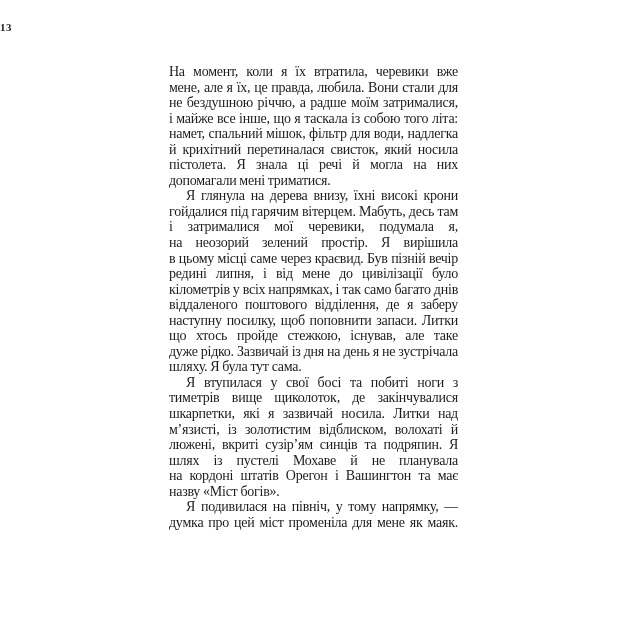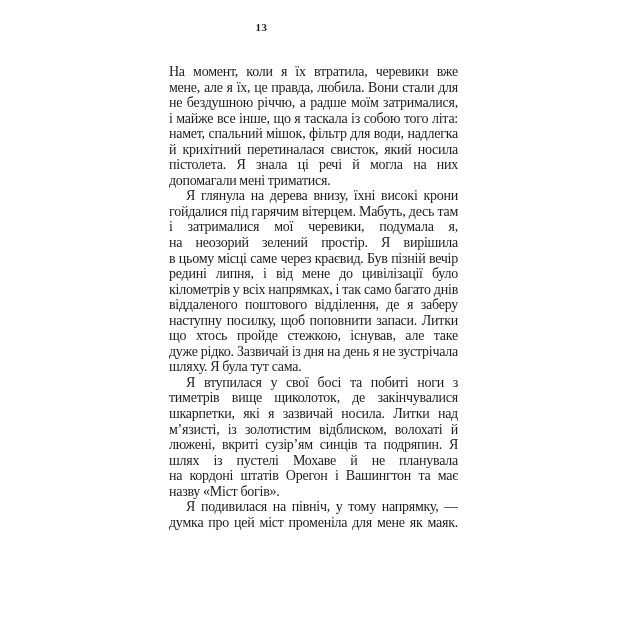--- a/index.html
+++ b/index.html
@@ -15,21 +15,21 @@
     width: 630px;
     height: 630px;
     background: #ffffff;
     font-family: "Liberation Serif", serif;
   }
   .page-number {
     position: absolute;
     top: 21px;
     left: 0;
     width: 523px;
-    text-align: center;
+    text-align: left;
     font-family: "Liberation Serif", serif;
     font-size: 11px;
     font-weight: 700;
     letter-spacing: 0.5px;
     color: #1c1c1c;
   }
   .text-column {
     position: absolute;
     left: 169px;
     top: 64px;

